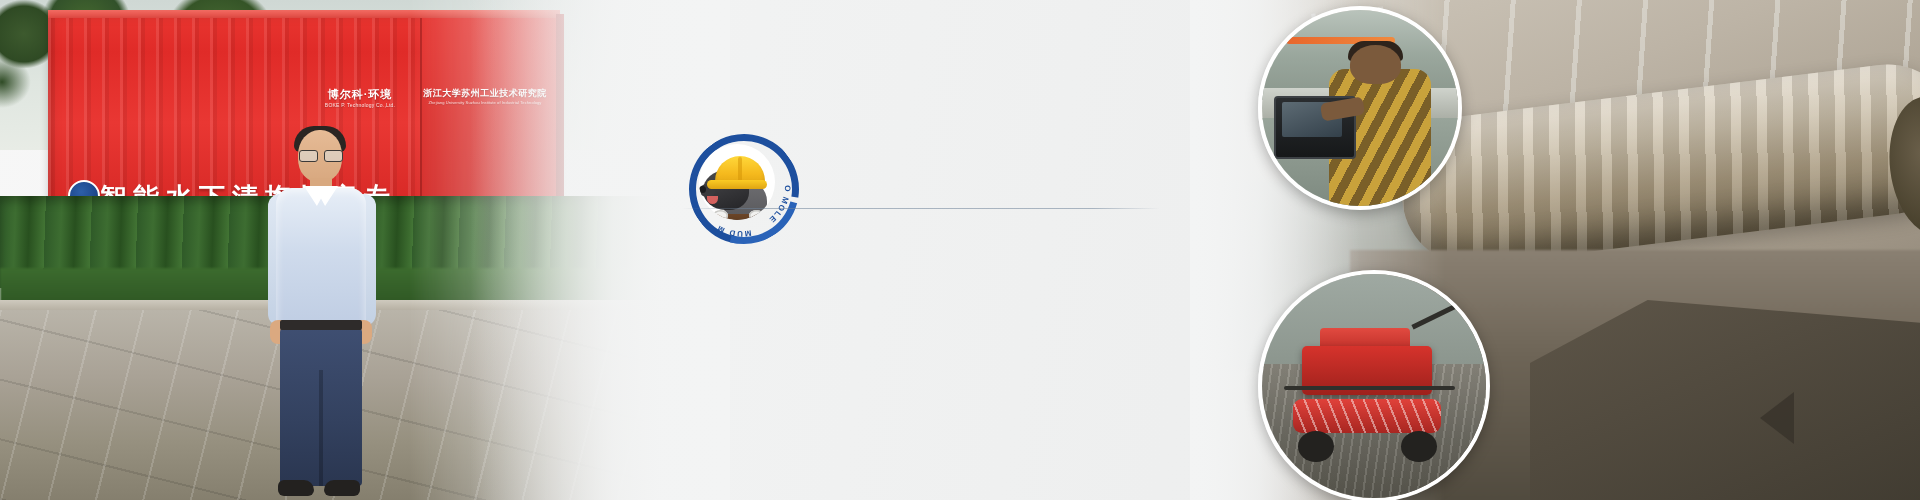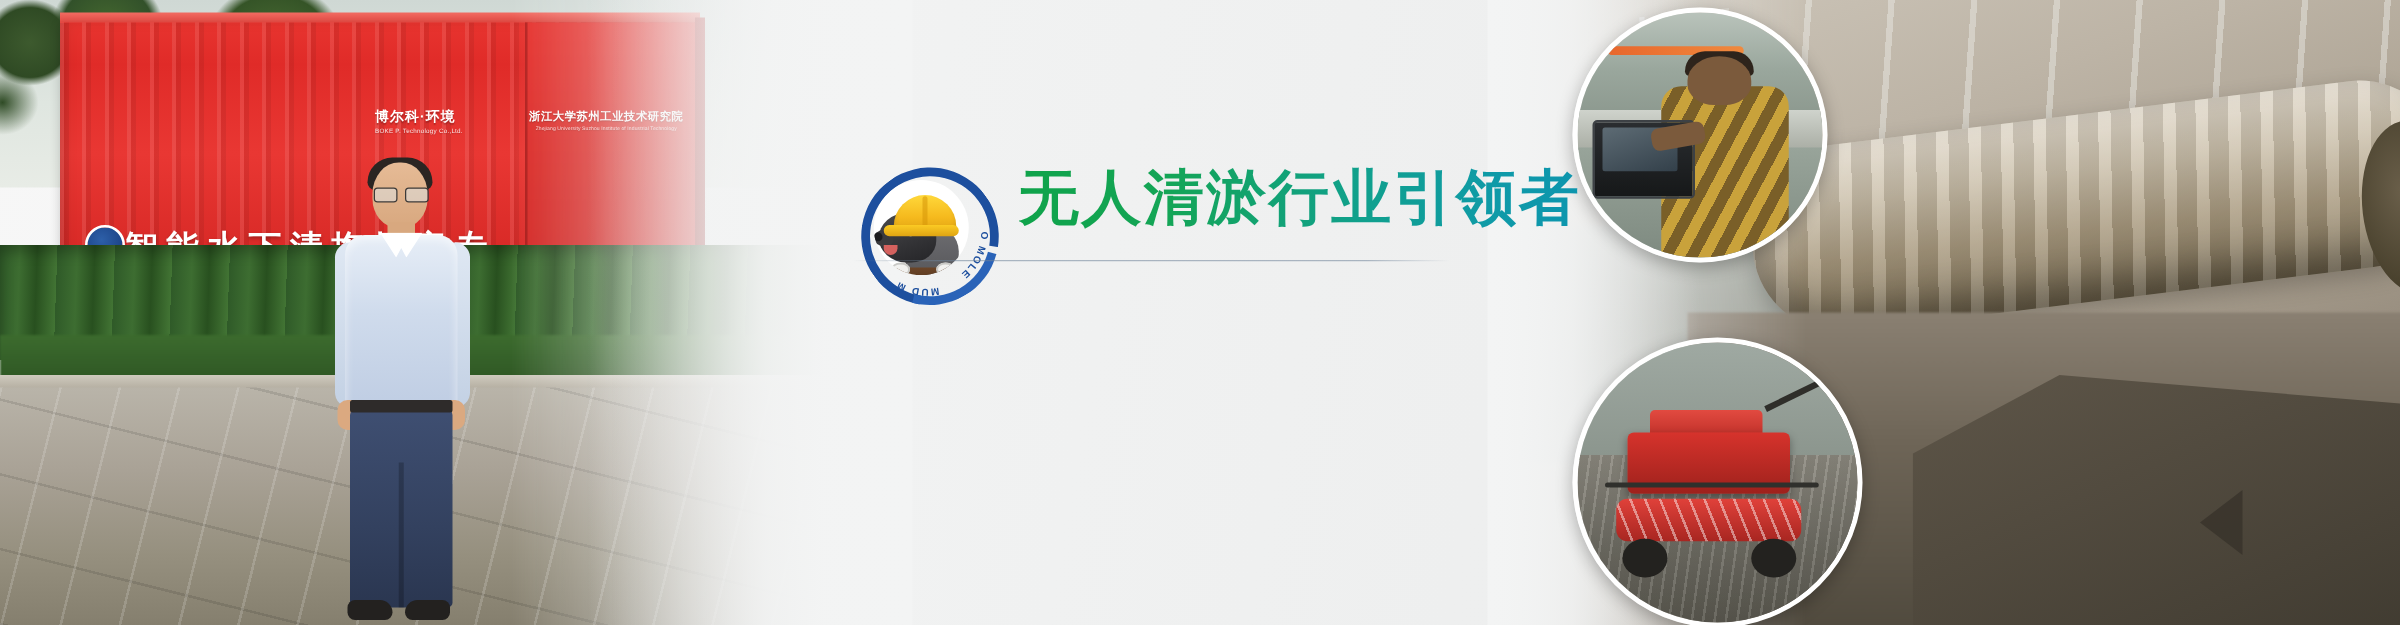--- a/index.html
+++ b/index.html
@@ -50,21 +50,21 @@
   }
   .lp-cont-top{position:absolute;left:48px;top:10px;width:512px;height:12px;
     background:linear-gradient(180deg,#f06b62 0%,#e33b35 100%);}
   .lp-cont-door{position:absolute;left:420px;top:18px;width:140px;height:212px;
     background:linear-gradient(180deg,#e5302c,#cf2522);
     border-left:2px solid rgba(120,12,12,.45);}
   .lp-cont-edge{position:absolute;left:556px;top:14px;width:8px;height:220px;
     background:linear-gradient(180deg,#a91b1a,#8d1615);}
   
   .lp-brand{
-    position:absolute;left:300px;top:88px;width:120px;text-align:left;
+    position:absolute;left:300px;top:88px;width:120px;text-align:center;
     color:#fff;font-size:11px;font-weight:bold;letter-spacing:1px;line-height:1.25;
     text-shadow:0 1px 1px rgba(0,0,0,.25);
   }
   .lp-brand small{display:block;font-size:5px;font-weight:normal;letter-spacing:.2px;opacity:.85;}
   .lp-brand2{
     position:absolute;left:420px;top:88px;width:130px;text-align:center;
     color:#fff;font-size:9px;font-weight:bold;letter-spacing:.5px;line-height:1.3;
     text-shadow:0 1px 1px rgba(0,0,0,.25);
   }
   .lp-brand2 small{display:block;font-size:4px;font-weight:normal;letter-spacing:.1px;opacity:.8;}
@@ -436,18 +436,17 @@
         </defs>
         <text font-size="8" font-weight="bold" fill="#1d4f9e" letter-spacing="1.4" font-family="Liberation Sans, sans-serif">
           <textPath href="#arcR" id="arc-text-right">O MOLE</textPath>
         </text>
         <text font-size="8" font-weight="bold" fill="#1d4f9e" letter-spacing="1.4" font-family="Liberation Sans, sans-serif">
           <textPath href="#arcB" id="arc-text-bottom">MUD M</textPath>
         </text>
       </svg>
     </div>
 
-    <div class="headline">无人清淤行业引领者</div>
 
     <div class="divider"></div>
   </div>
 
 </div>
 
 </body></html>

